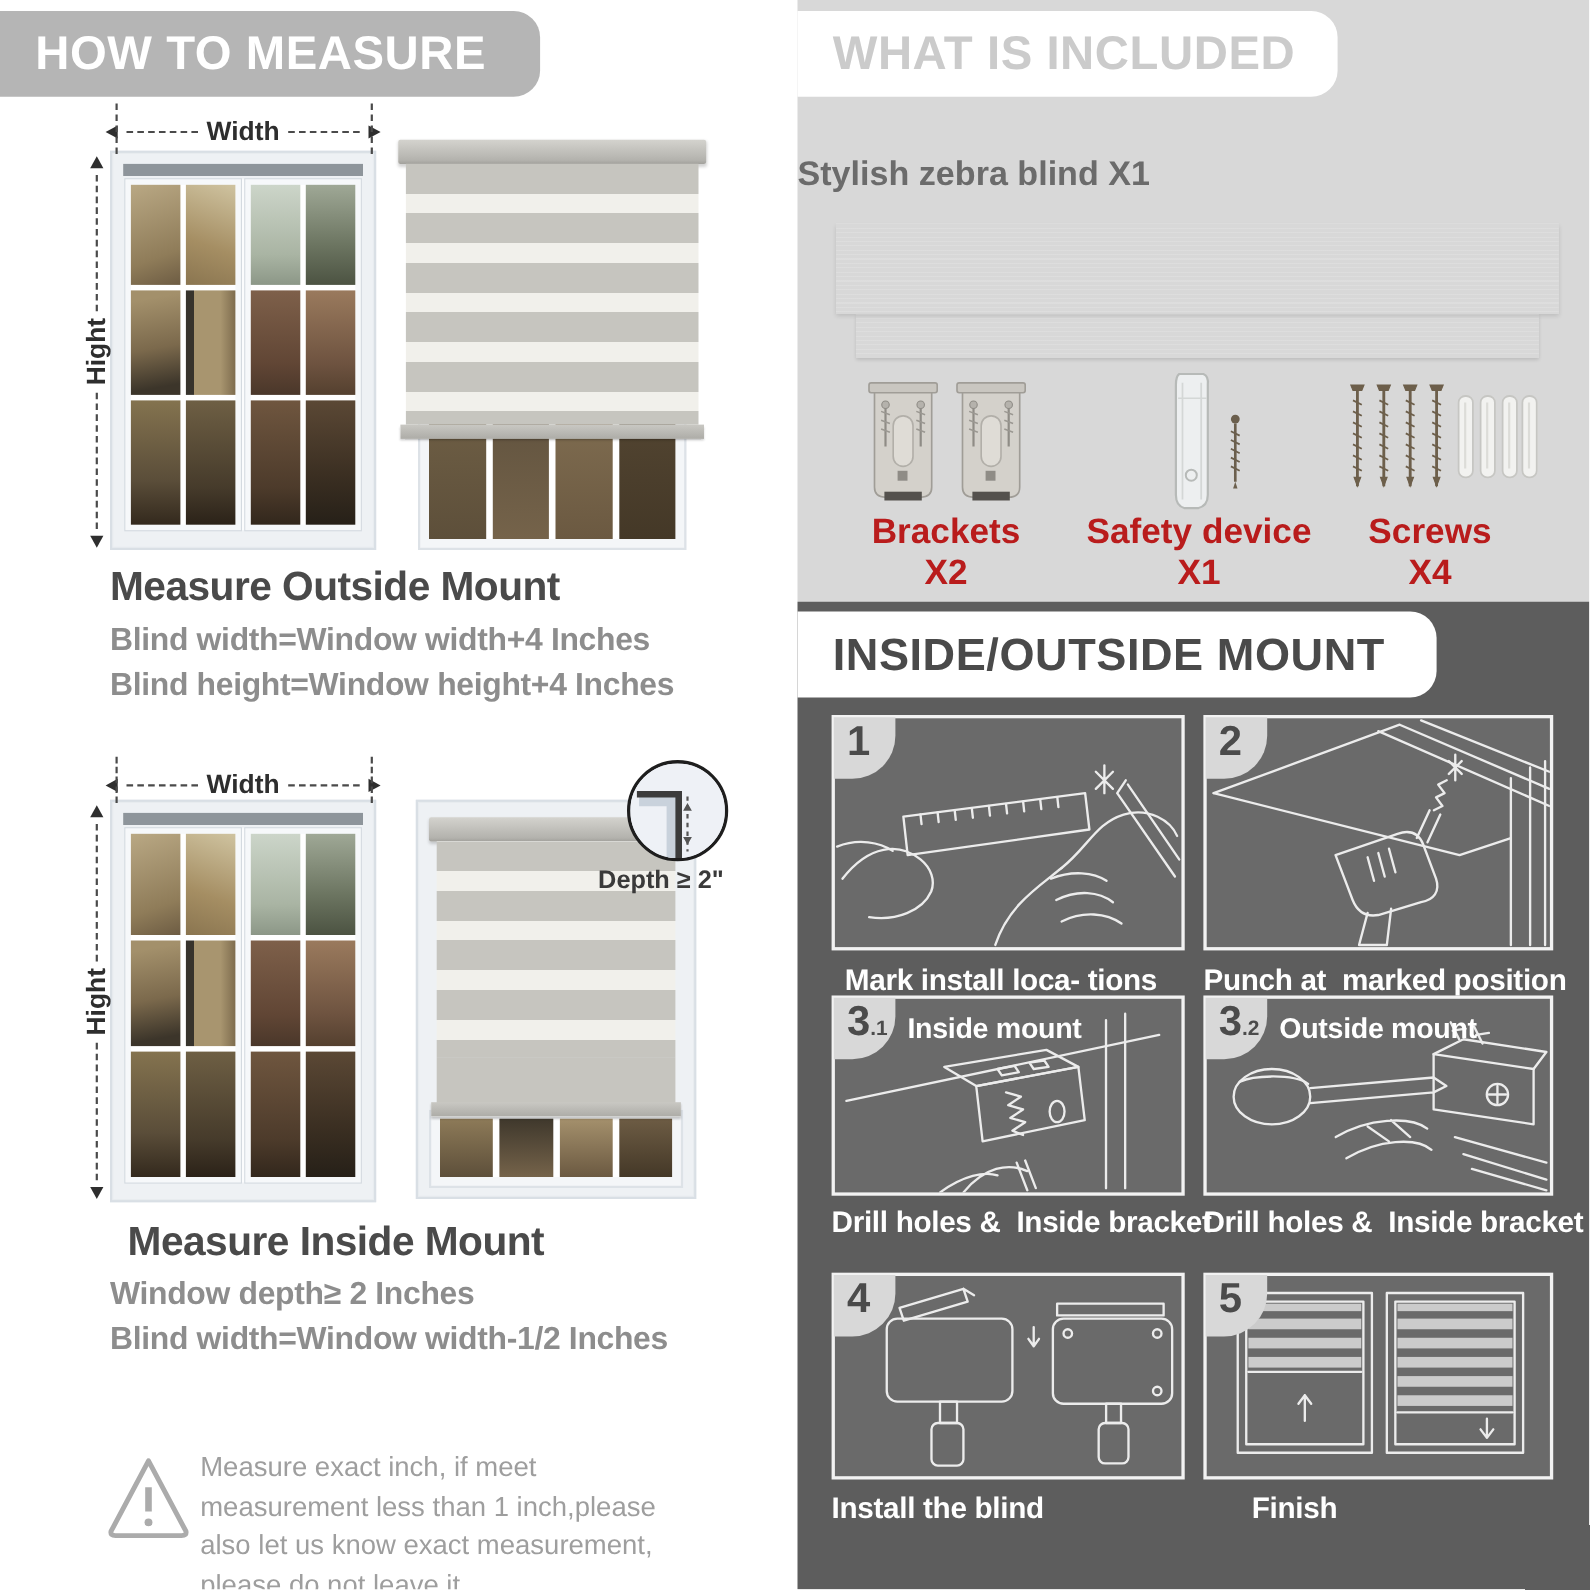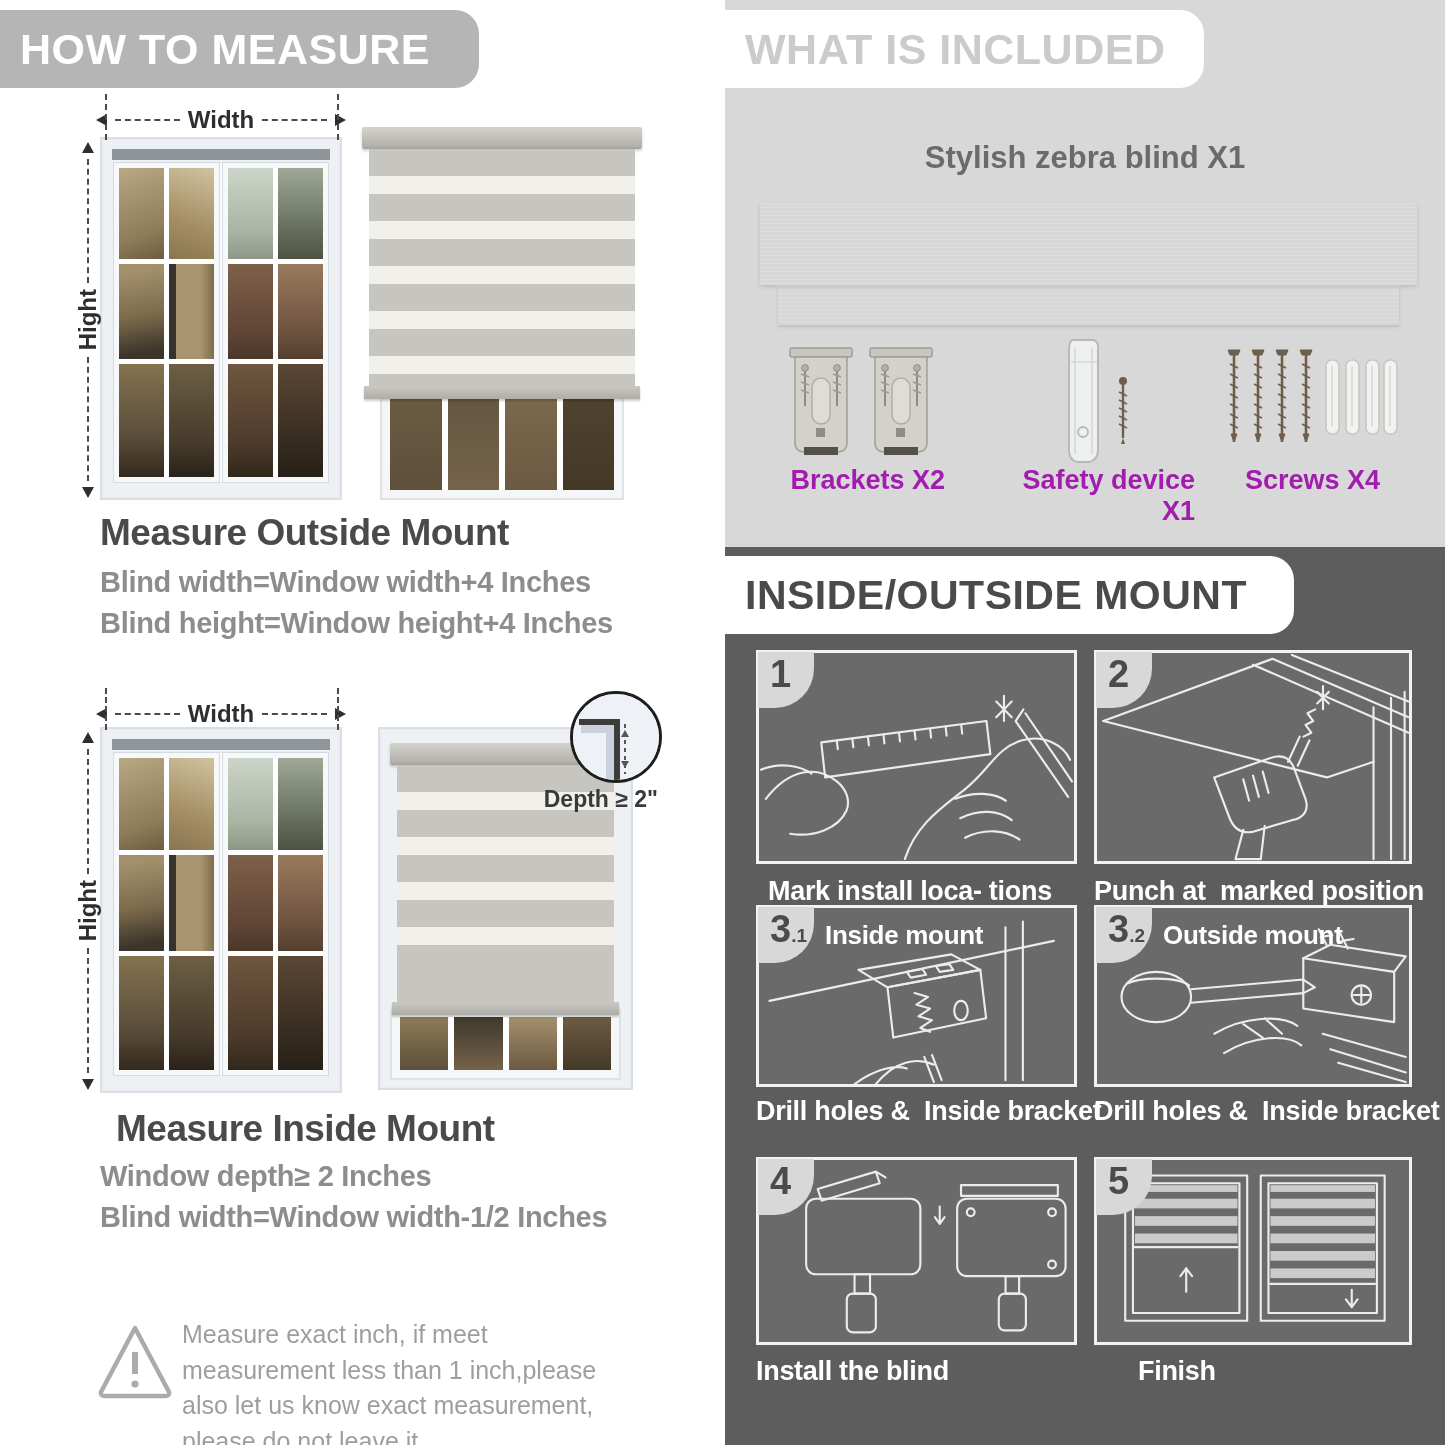--- a/index.html
+++ b/index.html
@@ -4,21 +4,21 @@
 <style>
   html,body{margin:0;padding:0;background:#fff;}
   .page{position:relative;width:1445px;height:1445px;overflow:hidden;background:#ffffff;
         font-family:"Liberation Sans", sans-serif;}
 
   
   .abs{position:absolute;}
 
   
   .pill{position:absolute;height:78px;line-height:78px;border-radius:0 24px 24px 0;
-        font-weight:bold;font-size:43px;letter-spacing:.5px;padding-left:20px;white-space:nowrap;}
+        font-weight:bold;font-size:43px;letter-spacing:.5px;padding-left:32px;white-space:nowrap;}
   .pill-left{left:0;top:10px;width:459px;background:#b5b5b5;color:#ffffff;}
   .pill-included{left:725px;top:10px;width:459px;background:#ffffff;color:#cbcbcb;}
   .pill-mount{left:725px;top:556px;width:549px;background:#ffffff;color:#4a4a4a;font-size:41px;}
 
   
   .right-top-bg{left:725px;top:0;width:720px;height:547px;background:#d8d8d8;}
   .right-bottom-bg{left:725px;top:547px;width:720px;height:898px;background:#5d5d5d;}
 
   
   .win{position:absolute;background:#eef1f4;border:2px solid #d9dfe5;box-sizing:border-box;
@@ -78,29 +78,29 @@
   .heading{position:absolute;font-weight:bold;font-size:37px;color:#4a4a4a;letter-spacing:-.5px;}
   .bodyline{position:absolute;font-weight:bold;font-size:29px;color:#8d8d8d;letter-spacing:-.3px;}
   .depth-note{position:absolute;font-weight:bold;font-size:23px;color:#3a3a3a;}
   .warn-text{position:absolute;font-size:25px;color:#9e9e9e;line-height:1.42;width:448px;}
 
   
   .magnifier{position:absolute;width:86px;height:86px;border:3px solid #1e1e1e;border-radius:50%;
              background:#e9edf3;overflow:hidden;z-index:6;}
 
   
-  .product-label{position:absolute;left:725px;top:140px;width:720px;text-align:center;
+  .product-label{position:absolute;left:725px;top:140px;width:720px;
                  font-weight:bold;font-size:31px;color:#6b6b6b;}
   .headrail-a{position:absolute;left:760px;top:203px;width:657px;height:82px;
               background:linear-gradient(180deg,#d2d1cc,#bcbbb6 60%,#b0afaa);
               box-shadow:0 2px 4px rgba(0,0,0,.12);}
   .headrail-b{position:absolute;left:778px;top:285px;width:621px;height:40px;
               background:linear-gradient(180deg,#c8c7c2,#b4b3ae);box-shadow:0 2px 3px rgba(0,0,0,.12);}
   .brush{background-image:repeating-linear-gradient(180deg,rgba(255,255,255,.14) 0 1px,rgba(0,0,0,0) 1px 4px);}
-  .part-label{position:absolute;top:465px;font-weight:bold;font-size:27px;color:#a21caf;text-align:right;}
+  .part-label{position:absolute;top:465px;font-weight:bold;font-size:32px;color:#b91c1c;text-align:center;}
 
   
   .step-panel{position:absolute;border:3px solid #f2f2f2;background:#6a6a6a;box-sizing:border-box;}
   .badge{position:absolute;left:-1px;top:-1px;width:56px;height:56px;border-radius:0 0 70% 0;
          background:#d8d8d8;display:flex;align-items:flex-start;justify-content:flex-start;
          padding:2px 0 0 12px;box-sizing:border-box;}
   .badge-num{font-weight:bold;font-size:38px;color:#4b4b4b;line-height:1.1;}
   .badge-sub{font-weight:bold;font-size:19px;color:#4b4b4b;margin-top:16px;}
   .panel-label{position:absolute;left:66px;top:12px;color:#ffffff;font-weight:bold;font-size:26px;letter-spacing:-.3px;}
   .step-caption{position:absolute;color:#ffffff;font-weight:bold;font-size:27px;letter-spacing:-.3px;white-space:pre-wrap;}

